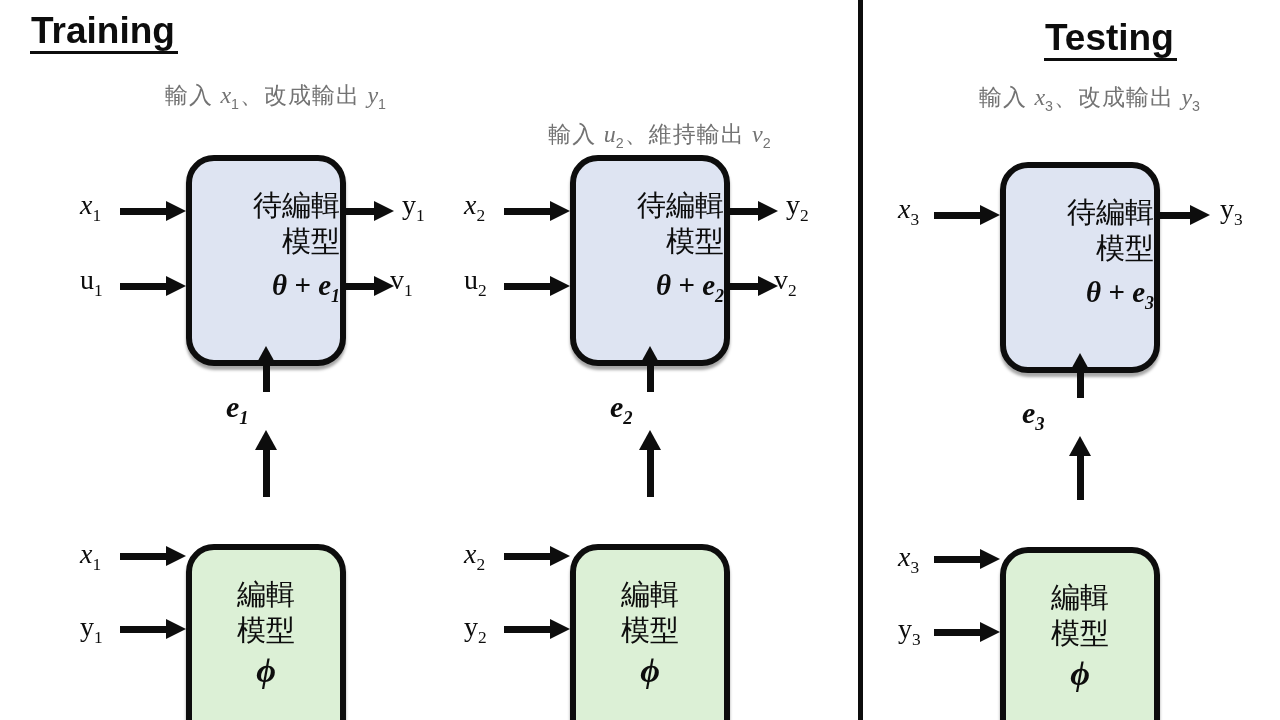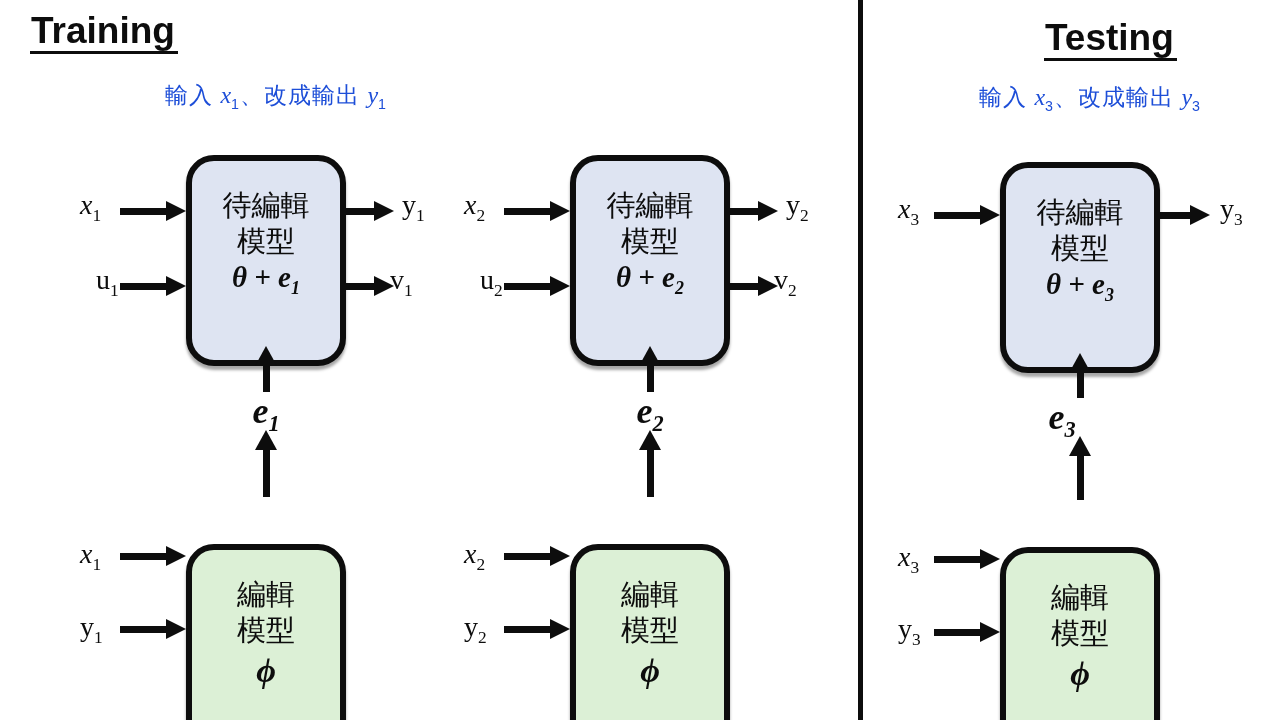--- a/index.html
+++ b/index.html
@@ -17,49 +17,49 @@
   .divider{position:absolute;left:858px;top:0;width:5px;height:720px;background:#0d0d0d;}
 
   
   .col{position:absolute;top:0;height:720px;width:400px;}
   #col1{left:80px;}
   #col2{left:464px;}
   #col3{left:898px;width:382px;}
 
   
   .ann{position:absolute;left:-4px;width:400px;text-align:center;font-size:23px;
-       letter-spacing:1px;color:#1d4ed8;white-space:nowrap;}
+       letter-spacing:1px;color:#737373;white-space:nowrap;}
   .ann-1{top:80px;}
   .ann-2{top:119px;}
   .ann .mvar{font-family:"Liberation Serif",serif;font-style:italic;font-size:24px;letter-spacing:0;}
   sub{font-size:62%;line-height:0;}
 
   
   .box{position:absolute;width:148px;height:173px;border:6px solid #0d0d0d;border-radius:28px;
        box-shadow:0 4px 3px rgba(0,0,0,.35);display:flex;flex-direction:column;align-items:center;
        padding-top:26px;box-sizing:content-box;}
-  .bluebox{left:106px;top:155px;background:var(--blue,#dee4f2);}
+  .bluebox{left:106px;top:155px;background:var(--blue,#dee4f2);align-items:flex-end;}
   .greenbox{left:106px;top:497px;background:var(--green,#dcf0d6);margin-top:47px;}
   .bname{font-size:29px;line-height:36px;color:#0d0d0d;}
-  .mth{margin-top:2px;font-family:"Liberation Serif",serif;font-weight:bold;font-style:italic;
+  .mth{margin-top:10px;font-family:"Liberation Serif",serif;font-weight:bold;font-style:italic;
        font-size:29px;color:#0d0d0d;white-space:nowrap;}
   .mphi{margin-top:4px;font-family:"Liberation Serif",serif;font-weight:bold;font-style:italic;
         font-size:34px;color:#0d0d0d;}
 
   
   .lab{position:absolute;font-family:"Liberation Serif",serif;font-size:28px;color:#0d0d0d;white-space:nowrap;}
   .vit{font-style:italic;}
   .l-in1{left:0;top:189px;}
-  .l-in2{left:16px;top:264px;}
+  .l-in2{left:0;top:264px;}
   .l-out1{left:322px;top:189px;}
   .l-out2{left:310px;top:264px;}
   .g-l1{left:0;top:538px;}
   .g-l2{left:0;top:611px;}
-  .elab{position:absolute;left:146px;top:390px;width:80px;text-align:center;
-        font-family:"Liberation Serif",serif;font-weight:bold;font-style:italic;font-size:36px;}
+  .elab{position:absolute;left:146px;top:390px;width:80px;text-align:left;
+        font-family:"Liberation Serif",serif;font-weight:bold;font-style:italic;font-size:30px;}
 
   
   .ar{position:absolute;display:flex;align-items:center;height:20px;}
   .ar .sh{flex:1;height:7px;background:#0d0d0d;}
   .ar .hd{width:0;height:0;border-left:20px solid #0d0d0d;border-top:10px solid transparent;
           border-bottom:10px solid transparent;}
   .a-in1{left:40px;top:201px;width:66px;}
   .a-in2{left:40px;top:276px;width:66px;}
   .a-out1{left:266px;top:201px;width:48px;}
   .a-out2{left:266px;top:276px;width:48px;}
@@ -152,20 +152,21 @@
         <div class="sh"></div>
         <div class="hd"></div>
       </div>
     <div class="ar a-gin2">
         <div class="sh"></div>
         <div class="hd"></div>
       </div>
   </div>
 
   <div class="col" id="col2">
+    <div class="ann ann-2"><span>輸入 </span><span class="mvar">u</span><sub>2</sub><span>、維持輸出 </span><span class="mvar">v</span><sub>2</sub></div>
 
     <div class="box bluebox">
       <div class="bname">待編輯</div>
       <div class="bname">模型</div>
       <div class="mth"><span>θ + e</span><sub>2</sub></div>
     </div>
 
     <span class="lab l-in1"><span class="vit">x</span><sub>2</sub></span>
     <span class="lab l-in2"><span>u</span><sub>2</sub></span>
     <div class="ar a-in1">

